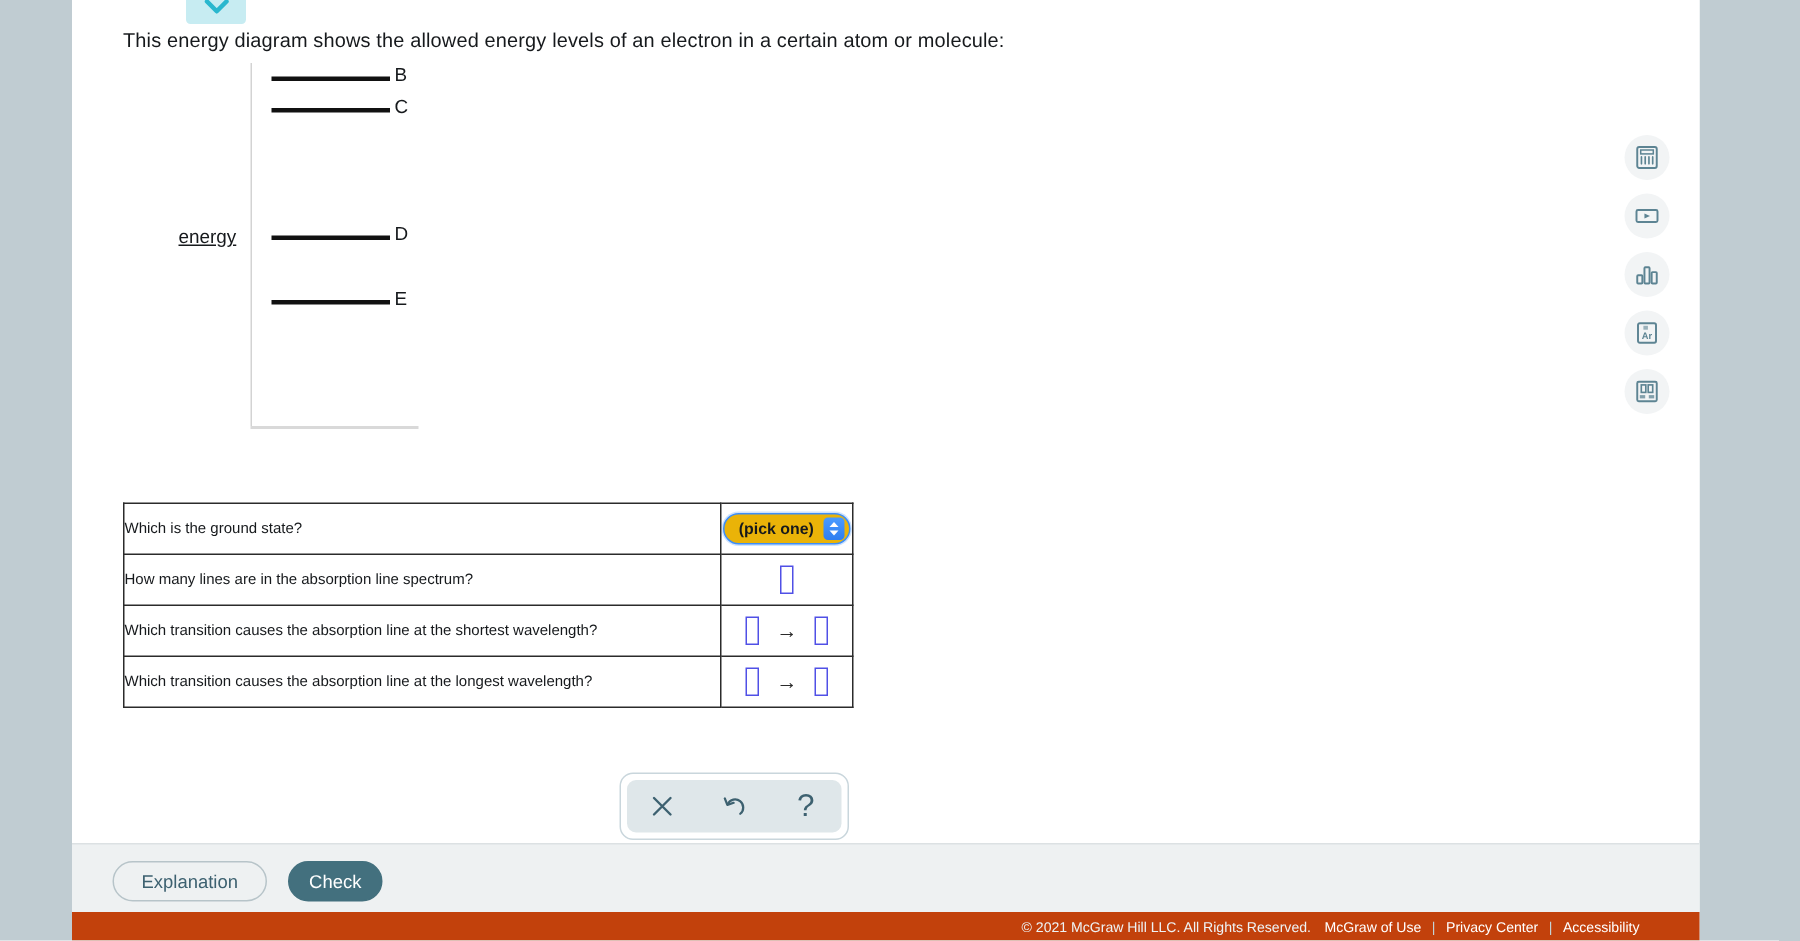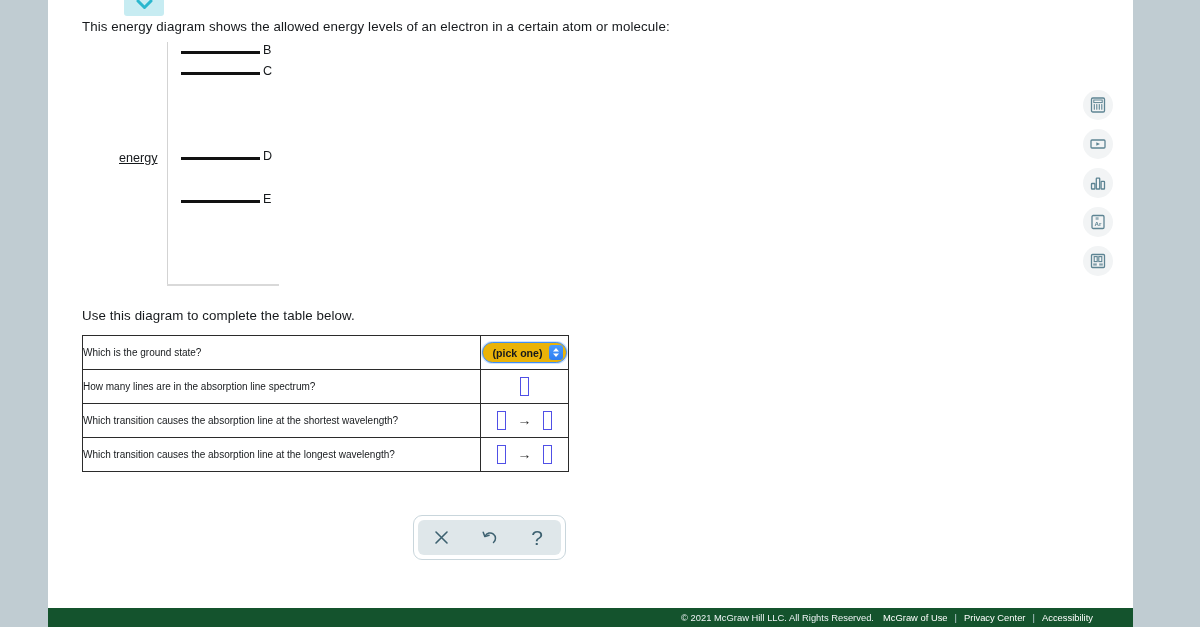--- a/index.html
+++ b/index.html
@@ -241,21 +241,21 @@
     background: #43707e;
     border: 1px solid #43707e;
     color: #ffffff;
   }
 
   
   #footer {
     position: absolute;
     left: 0; top: 608px;
     width: 1085px; height: 19px;
-    background: #14532d;
+    background: #c2410c;
     display: flex;
     align-items: center;
     justify-content: flex-end;
     padding-right: 40px;
   }
   .foot-txt {
     font-size: 9.4px;
     color: #eef3f5;
     white-space: nowrap;
   }
@@ -282,21 +282,20 @@
 
     <div id="collapse-chip">
       <span>
         <svg width="17" height="11" viewBox="0 0 17 11">
           <path d="M2 2 L8.5 8.5 L15 2" fill="none" stroke="#2ab7ce" stroke-width="3" stroke-linecap="round" stroke-linejoin="round"></path>
         </svg>
       </span>
     </div>
 
     <div class="prompt" id="prompt-top">This energy diagram shows the allowed energy levels of an electron in a certain atom or molecule:</div>
-    <div class="prompt" id="prompt-mid">Use this diagram to complete the table below.</div>
 
     <div id="diagram">
       <div id="axis-vert"></div>
       <div id="axis-horiz"></div>
       <div id="energy-label">energy</div>
 
       <div class="level" style="top:13px"></div>
       <div class="level-label" style="top:6px">B</div>
 
       <div class="level" style="top:34px"></div>
@@ -432,20 +431,24 @@
             <rect x="3.2" y="10.4" width="3.6" height="2.2" fill="#5d8493" opacity=".75"></rect>
             <rect x="9.2" y="10.4" width="3.6" height="2.2" fill="#5d8493" opacity=".75"></rect>
           </svg>
         </span>
       </div>
 
     </div>
 
   </div>
 
+  <div id="action-bar">
+    <div class="act-btn" id="btn-explanation">Explanation</div>
+    <div class="act-btn" id="btn-check">Check</div>
+  </div>
 
   <div id="footer">
     <span class="foot-txt" id="foot-copy">© 2021 McGraw Hill LLC. All Rights Reserved.</span>
     <span class="foot-link">McGraw of Use</span>
     <span class="foot-sep">|</span>
     <span class="foot-link">Privacy Center</span>
     <span class="foot-sep">|</span>
     <span class="foot-link">Accessibility</span>
   </div>
 

